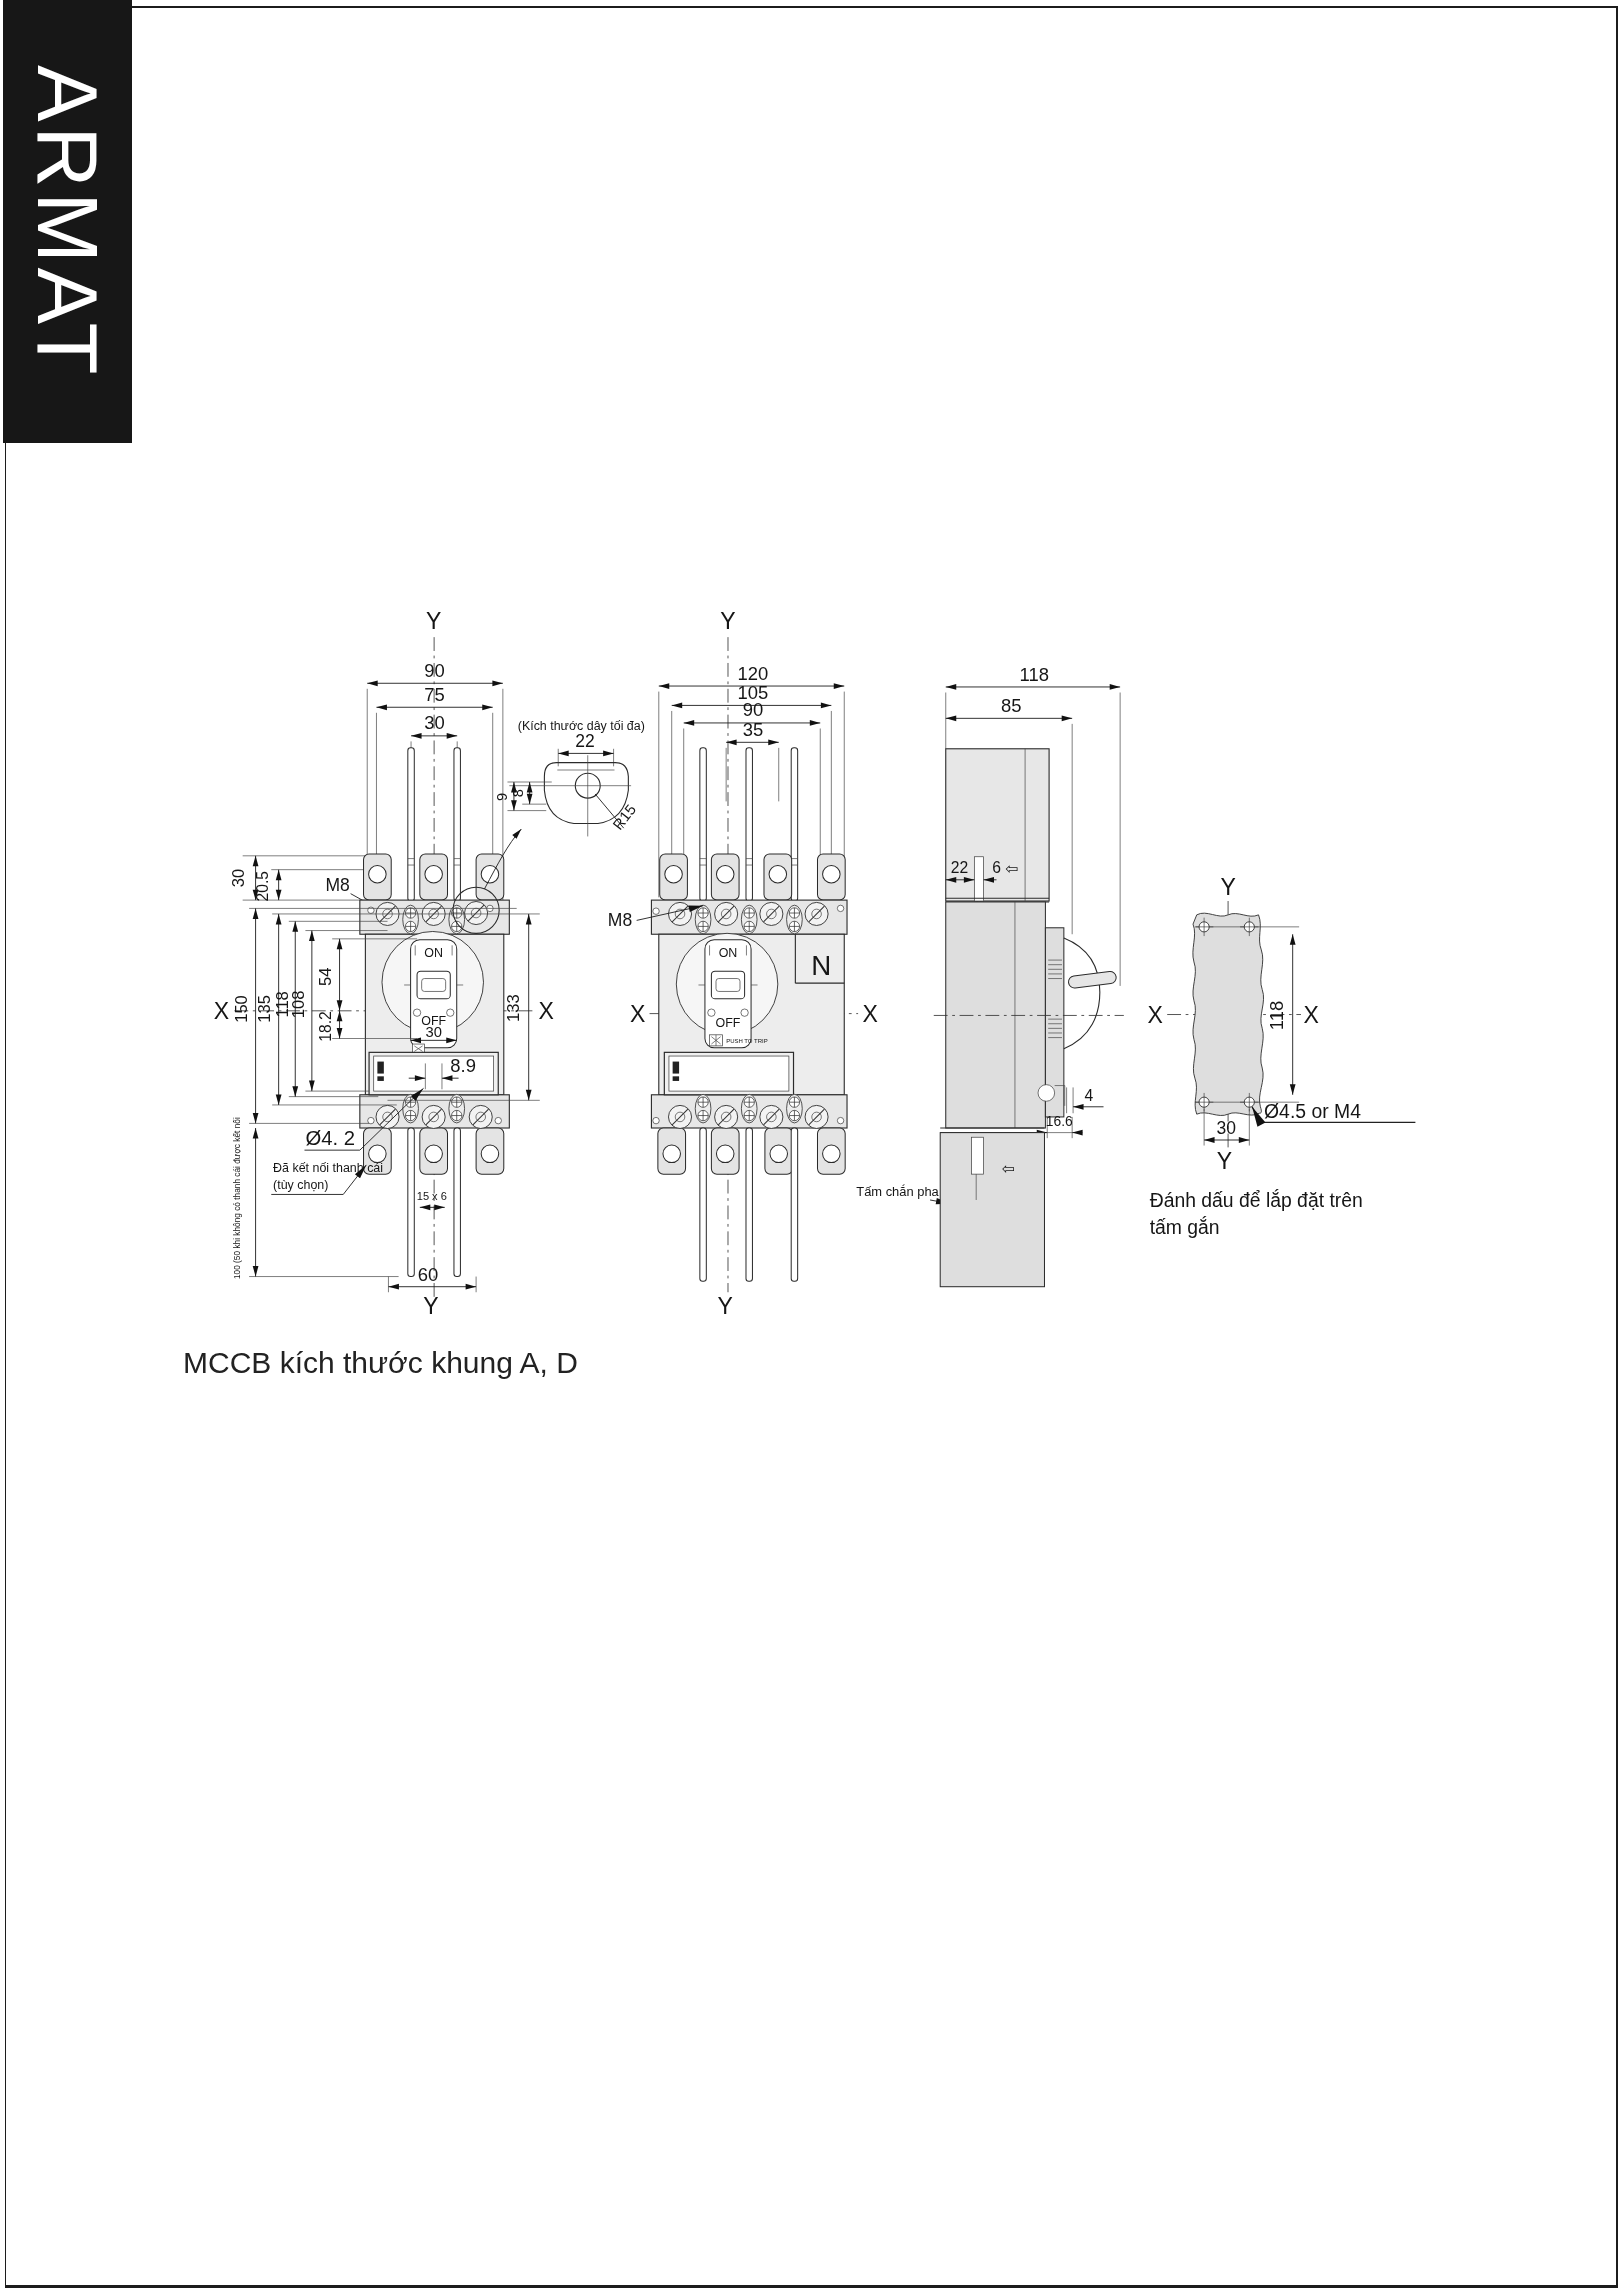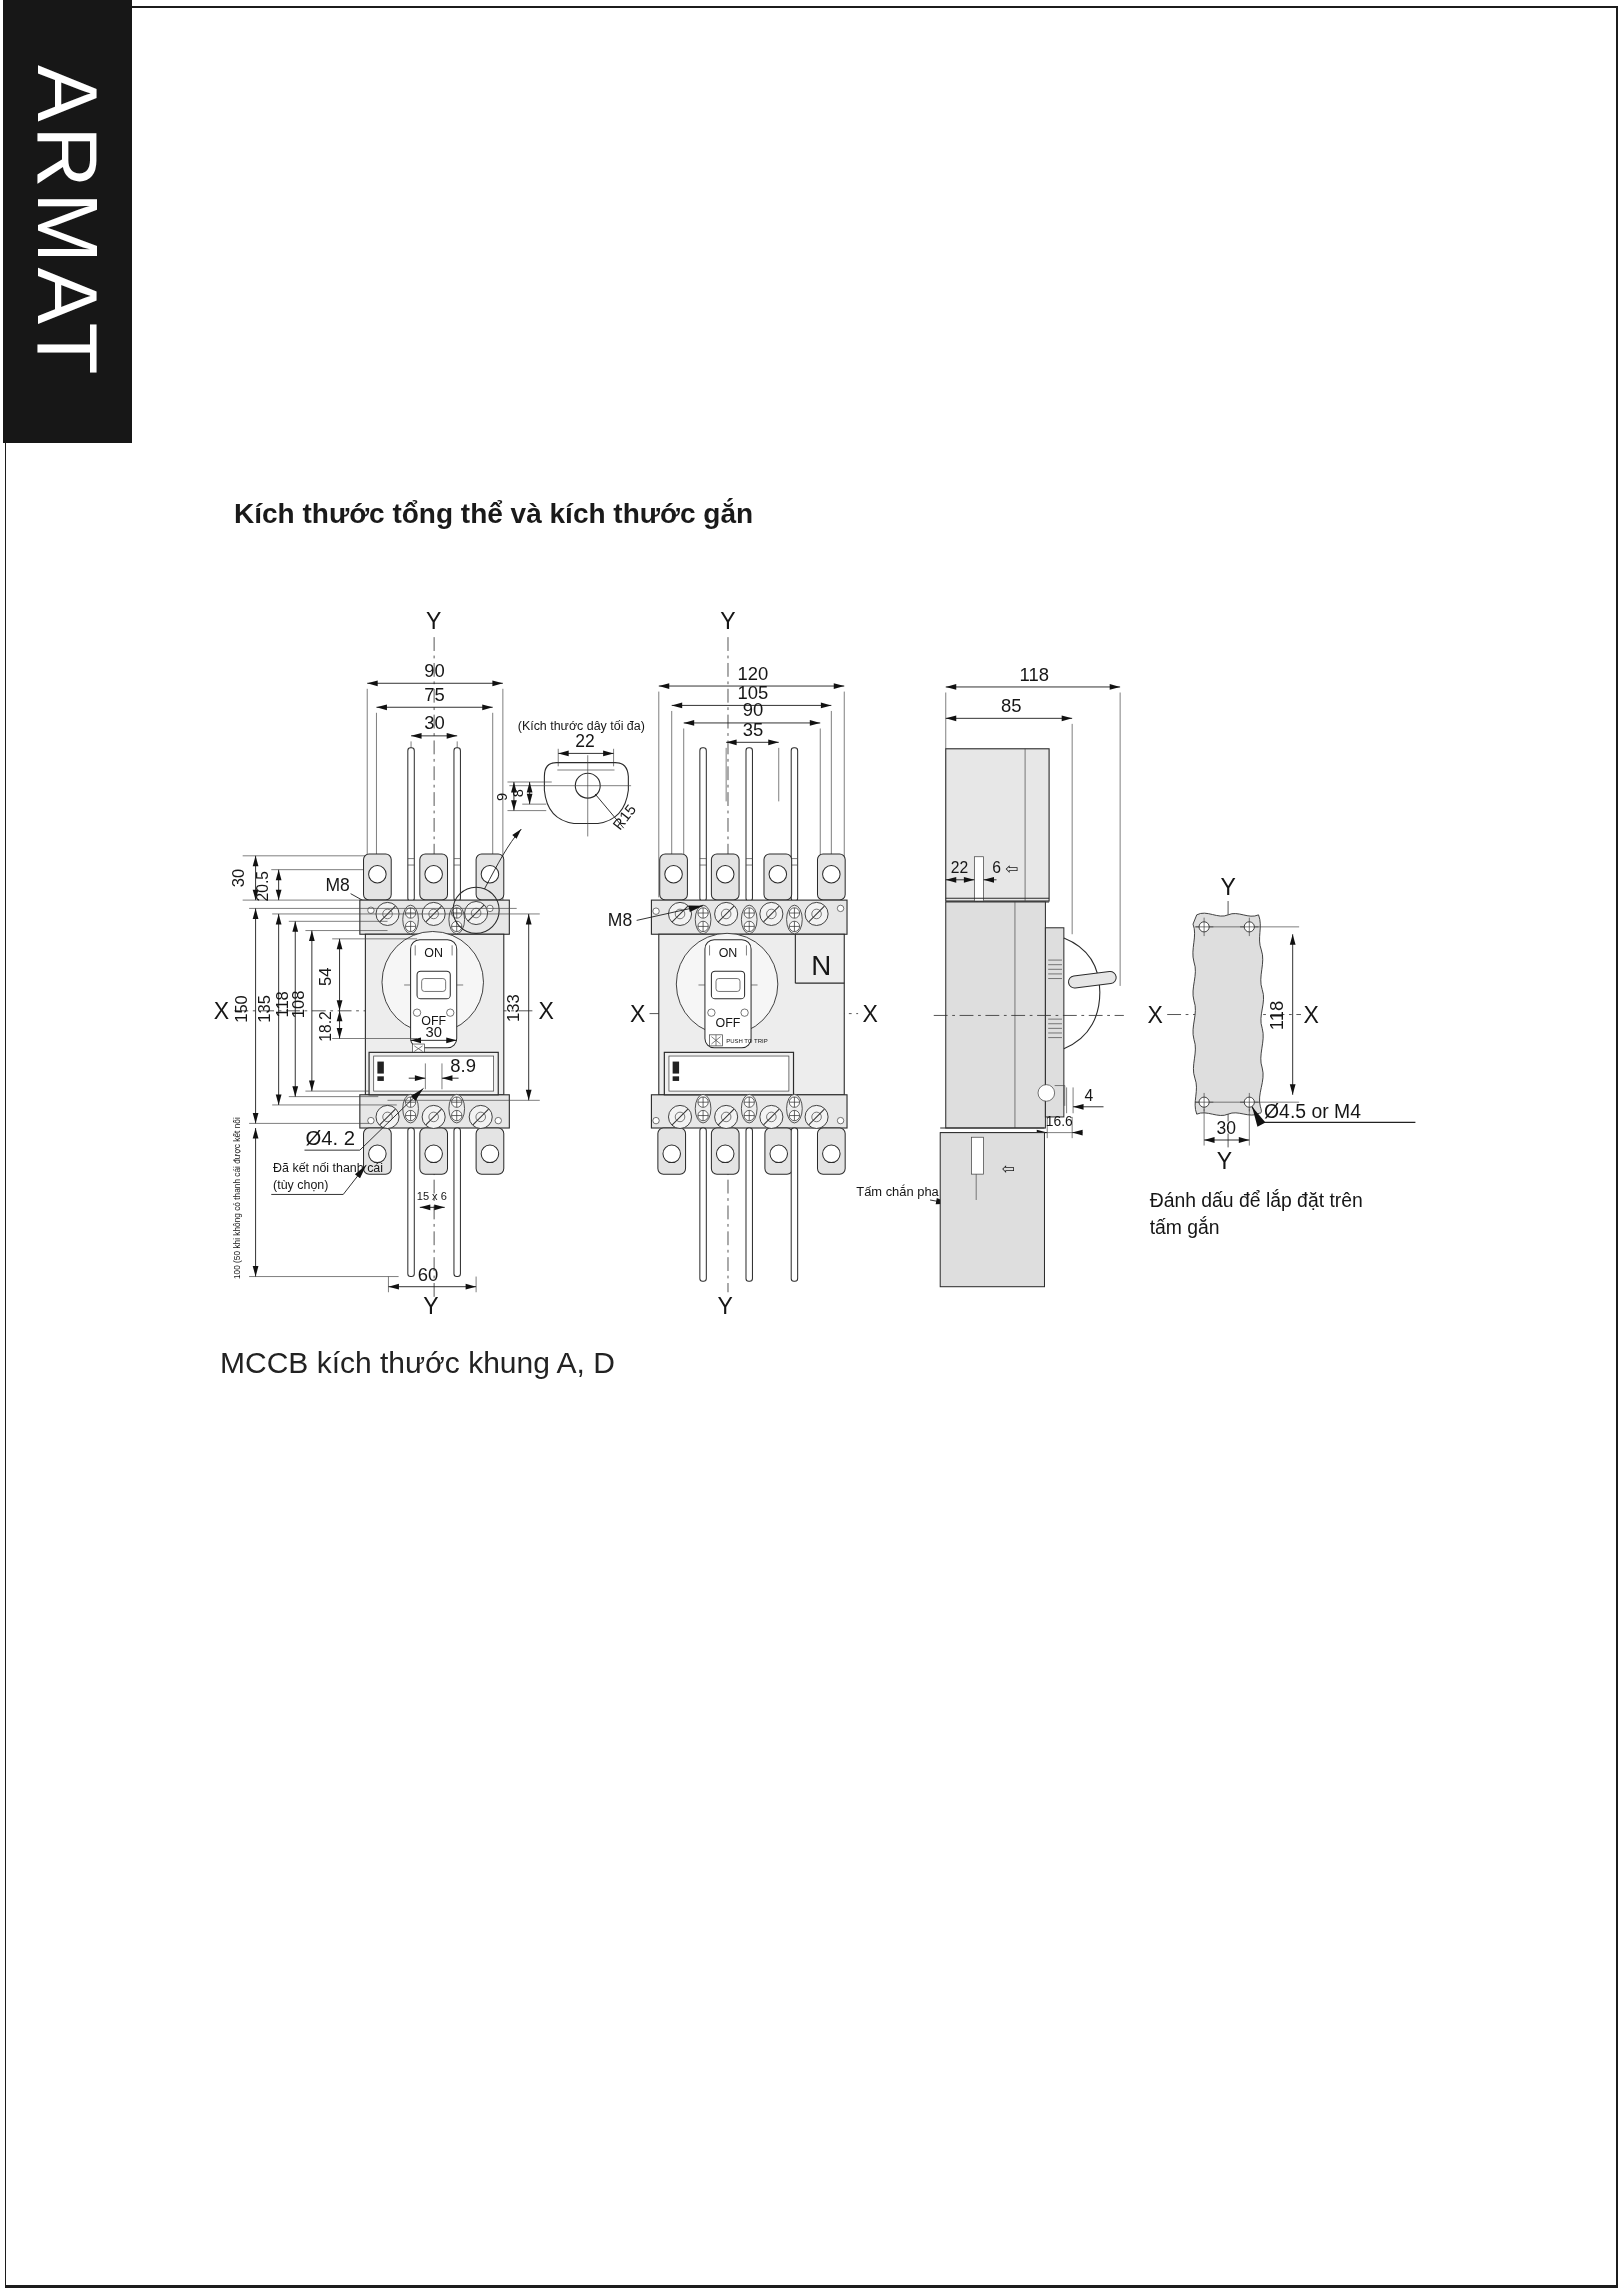--- a/index.html
+++ b/index.html
@@ -7,21 +7,21 @@
         font-family:"Liberation Sans","DejaVu Sans",sans-serif;}
   .border-line{position:absolute;background:#1c1c1c;}
   .b-top{left:129px;top:5.5px;width:1489px;height:2.8px;}
   .b-right{left:1616px;top:5.5px;width:1.8px;height:2281px;}
   .b-bottom{left:4.6px;top:2285px;width:1613px;height:2.8px;}
   .b-left{left:4.6px;top:441px;width:1.8px;height:1846px;}
   .banner{position:absolute;left:2.8px;top:0;width:129px;height:443px;background:#171717;}
   .banner span{position:absolute;left:50%;top:50%;transform:translate(-50%,-50%) rotate(90deg);
         white-space:nowrap;color:#fff;font-size:85px;letter-spacing:4.6px;font-weight:500;}
   .title{position:absolute;left:234px;top:498px;font-size:28px;font-weight:bold;color:#1a1a1a;}
-  .caption{position:absolute;left:183px;top:1346px;font-size:30px;color:#222;margin-left:37px;}
+  .caption{position:absolute;left:183px;top:1346px;font-size:30px;color:#222;}
   svg.draw{position:absolute;left:0;top:0;}
   svg .t{fill:#161616;font-family:"Liberation Sans","DejaVu Sans",sans-serif;text-anchor:middle;}
   svg .as{text-anchor:start;}
   svg .f25{font-size:25px}.f20{font-size:20px}.f19{font-size:19px}.f18{font-size:18px}
   .f17{font-size:17px}.f16{font-size:16px}.f15{font-size:15px}.f14{font-size:14px}
   .f13{font-size:13.5px}.f12{font-size:12px}.f9{font-size:9px}
   .f6{font-size:6.5px}.f30{font-size:30px}.f21{font-size:21px}.f22{font-size:22px}
   svg .ln{fill:none;stroke:#2b2b2b;stroke-width:1.2}
   svg .th{fill:none;stroke:#454545;stroke-width:.75}
   svg .dm{fill:none;stroke:#222;stroke-width:1}
@@ -40,21 +40,20 @@
 
   <div class="border-line b-top"></div>
   <div class="border-line b-right"></div>
   <div class="border-line b-bottom"></div>
   <div class="border-line b-left"></div>
 
   <div class="banner">
     <span>ARMAT</span>
   </div>
 
-  <div class="title">Kích thước tổng thể và kích thước gắn</div>
   <div class="caption">MCCB kích thước khung A, D</div>
 
   <svg class="draw" width="1623" height="2292" viewBox="0 0 1759 2483">
     <defs>
       <marker id="a" viewBox="0 0 12 8" refX="11.3" refY="4" markerWidth="12.5" markerHeight="8.5" orient="auto-start-reverse">
         <path d="M0.4,1 L11.3,4 L0.4,7 Z" fill="#111"></path>
       </marker>
       <marker id="ab" viewBox="0 0 14 9" refX="13.2" refY="4.5" markerWidth="17" markerHeight="11" orient="auto-start-reverse">
         <path d="M0.4,1.6 L13.2,4.5 L0.4,7.4 Z" fill="#111"></path>
       </marker>

